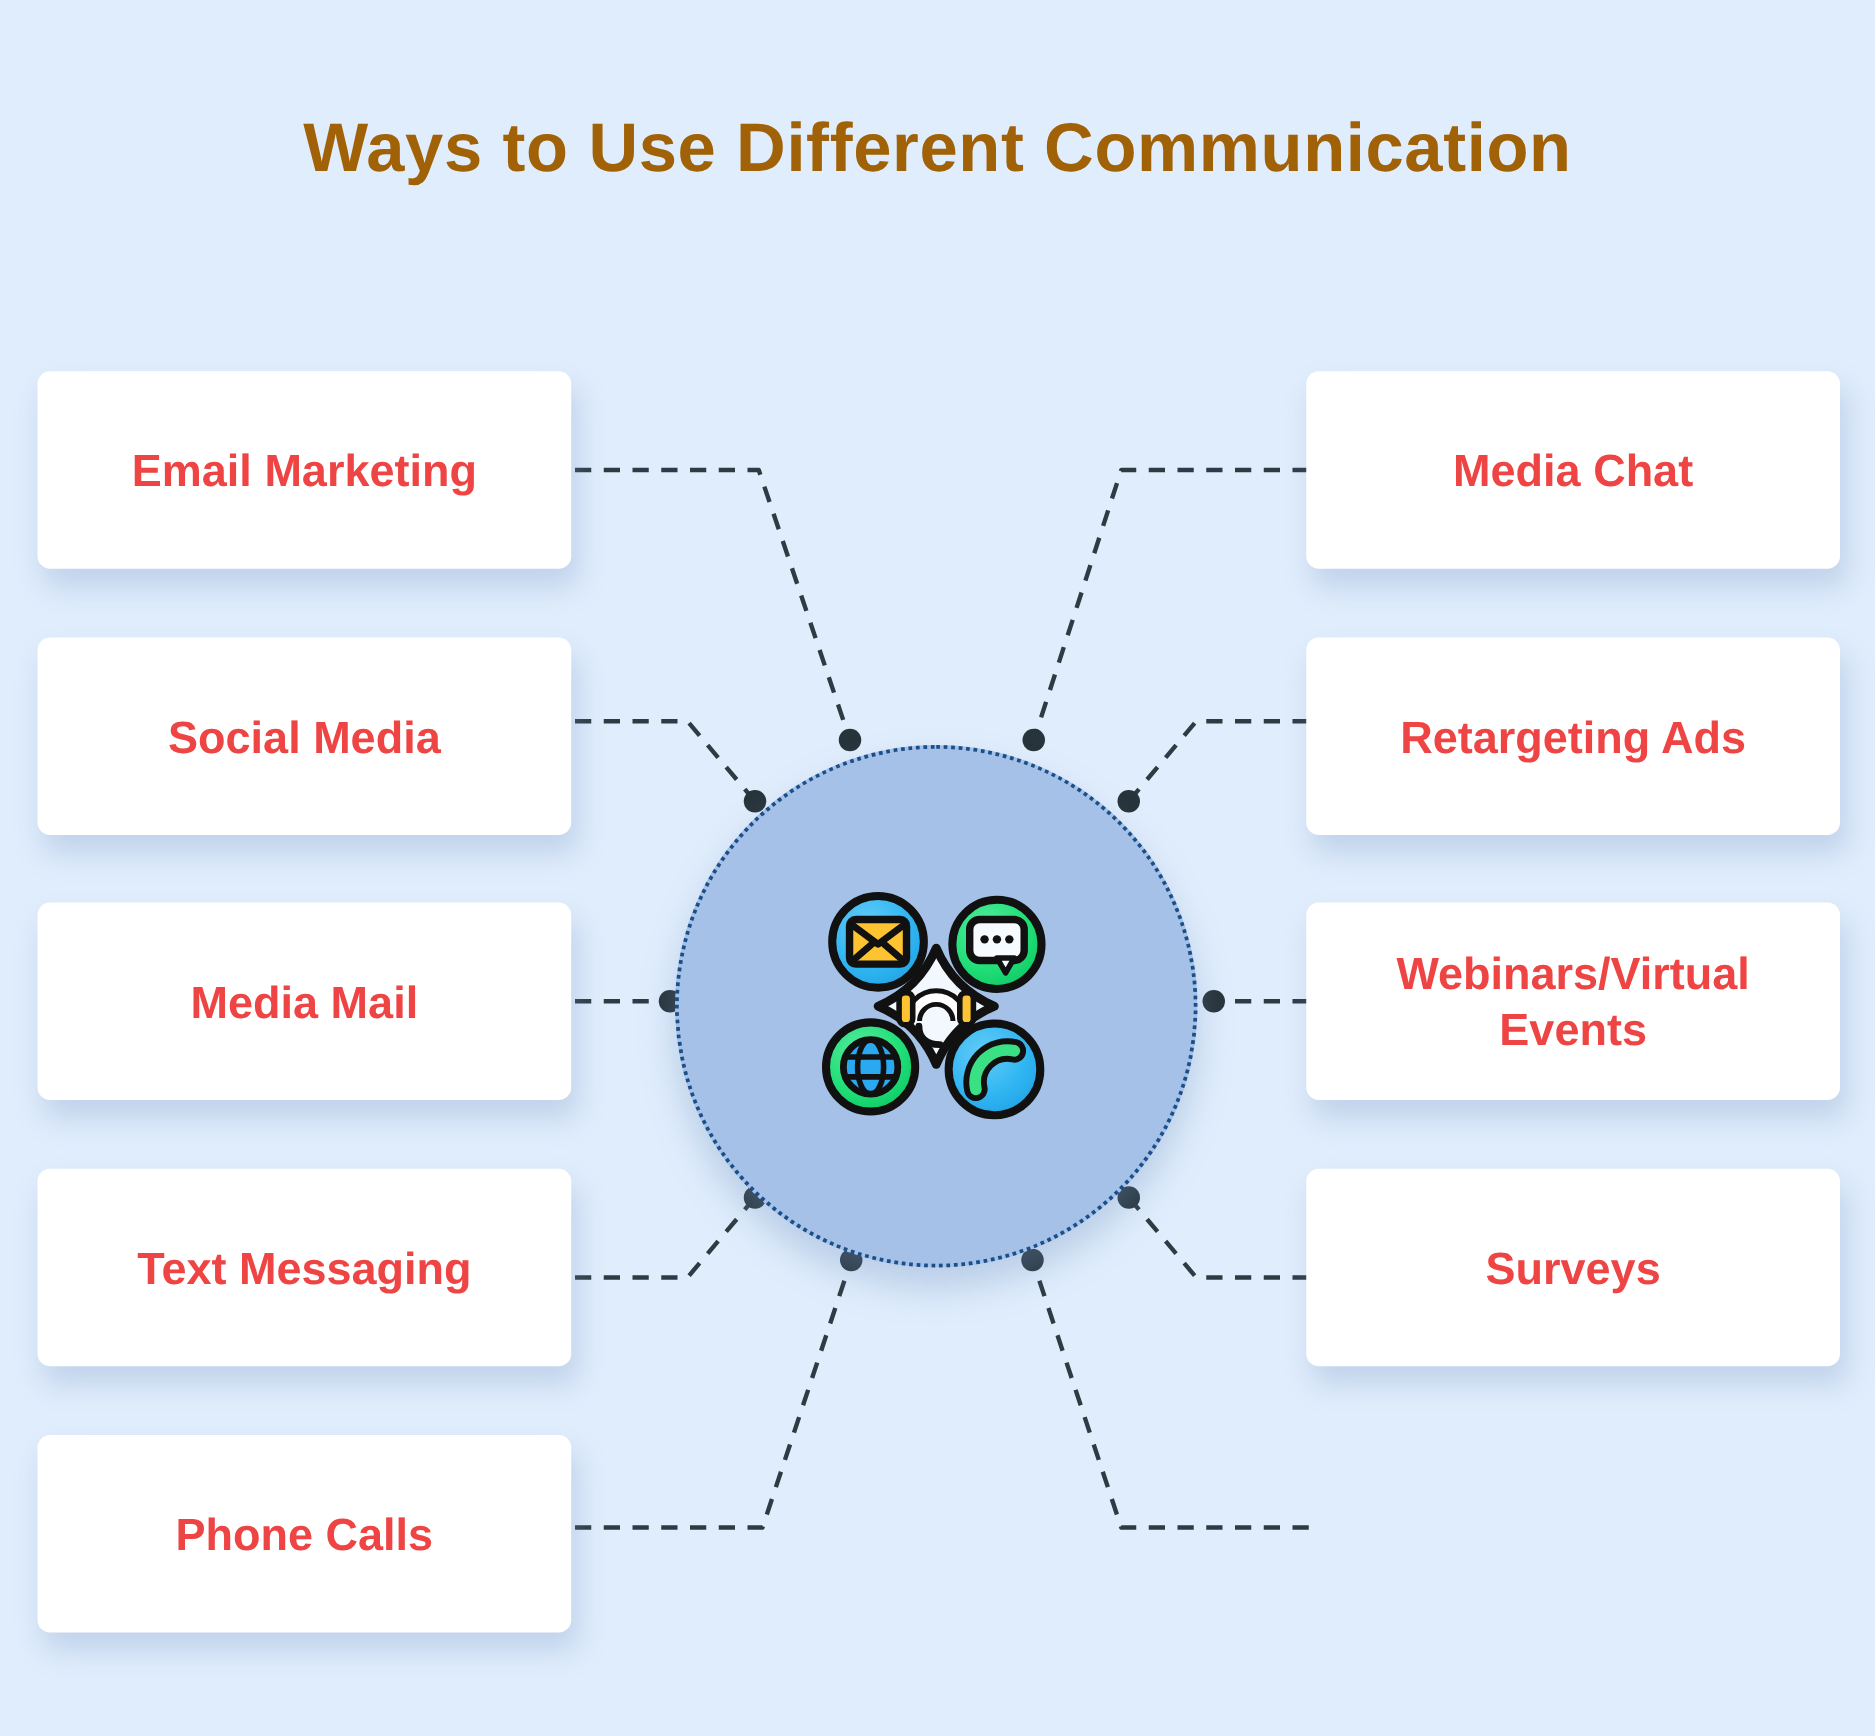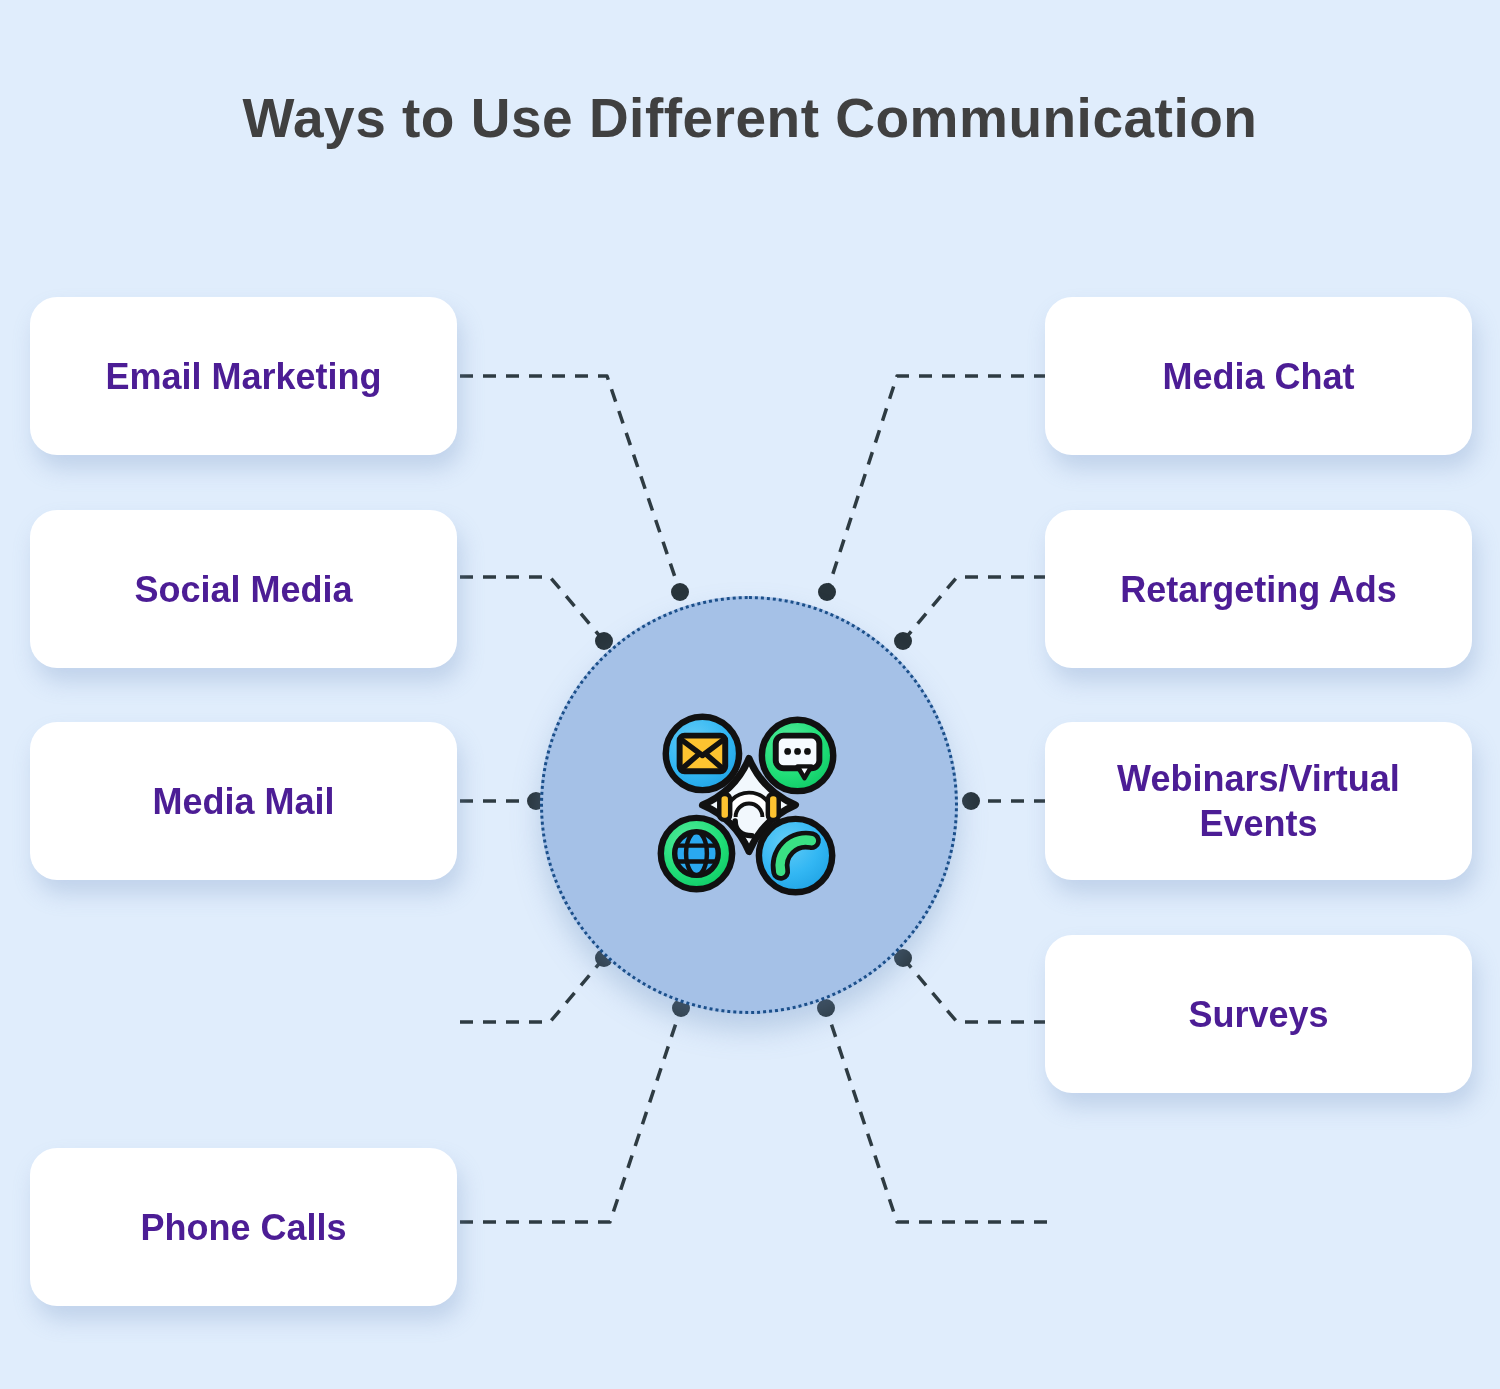--- a/index.html
+++ b/index.html
@@ -7,39 +7,39 @@
     position:relative;
     width:1500px;height:1389px;
     background:#e0edfc;
     font-family:"Liberation Sans", sans-serif;
     overflow:hidden;
   }
   .title{
     position:absolute;
     left:0;top:84px;width:1500px;
     text-align:center;
-    color:#404040;
+    color:#a16207;
     font-size:55px;
     font-weight:700;
     line-height:68px;
     letter-spacing:.5px;
   }
   .connector-layer{
     position:absolute;left:0;top:0;width:1500px;height:1389px;
     pointer-events:none;
   }
   .node{
     position:absolute;
     width:427px;height:158px;
     background:#ffffff;
-    border-radius:27px;
+    border-radius:10px;
     box-shadow:5px 14px 22px rgba(118,150,196,.30);
     display:flex;align-items:center;justify-content:center;
     text-align:center;
-    color:#4c1d95;
+    color:#ef4444;
     font-size:36px;
     font-weight:600;
     line-height:1.25;
     padding:0 20px;
     box-sizing:border-box;
   }
   .node.left{left:30px;}
   .node.right{left:1045px;}
   .row1{top:297px;} .row2{top:510px;} .row3{top:722px;} .row4{top:935px;} .row5{top:1148px;}
   .hub{
@@ -91,20 +91,23 @@
   </svg>
 
   <div class="node left row1">
     <span>Email Marketing</span>
   </div>
   <div class="node left row2">
     <span>Social Media</span>
   </div>
   <div class="node left row3">
     <span>Media Mail</span>
+  </div>
+  <div class="node left row4">
+    <span>Text Messaging</span>
   </div>
   <div class="node left row5">
     <span>Phone Calls</span>
   </div>
 
   <div class="node right row1">
     <span>Media Chat</span>
   </div>
   <div class="node right row2">
     <span>Retargeting Ads</span>

